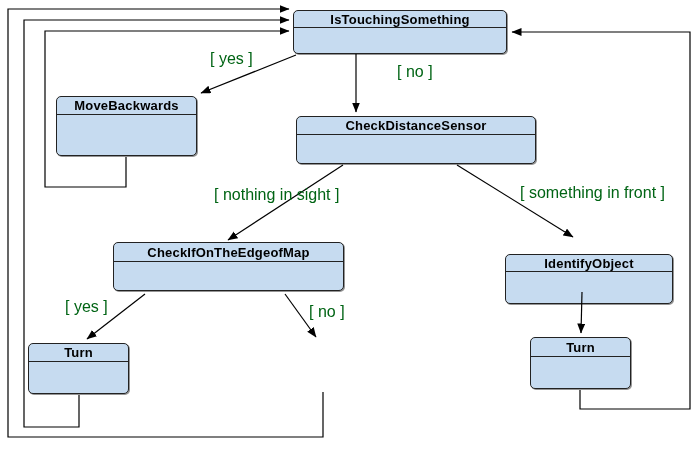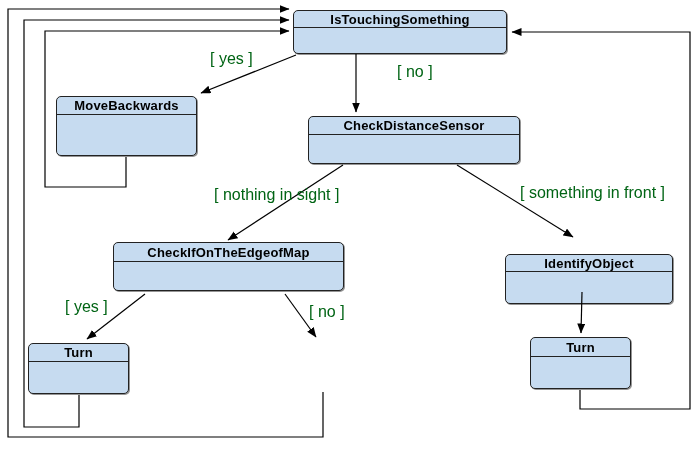--- a/index.html
+++ b/index.html
@@ -43,21 +43,21 @@
   <div class="state" style="left:293px;top:10px;width:214px;height:44px;">
     <div class="state-title" style="height:16px;">IsTouchingSomething</div>
     <div class="state-body"></div>
   </div>
 
   <div class="state" style="left:56px;top:96px;width:141px;height:60px;">
     <div class="state-title" style="height:17px;">MoveBackwards</div>
     <div class="state-body"></div>
   </div>
 
-  <div class="state" style="left:308px;top:116px;width:212px;height:48px;">
+  <div class="state" style="left:296px;top:116px;width:240px;height:48px;">
     <div class="state-title" style="height:17px;">CheckDistanceSensor</div>
     <div class="state-body"></div>
   </div>
 
   <div class="state" style="left:113px;top:242px;width:231px;height:49px;">
     <div class="state-title" style="height:18px;">CheckIfOnTheEdgeofMap</div>
     <div class="state-body"></div>
   </div>
 
   <div class="state" style="left:505px;top:234px;width:168px;height:50px;margin-top:20px;">

